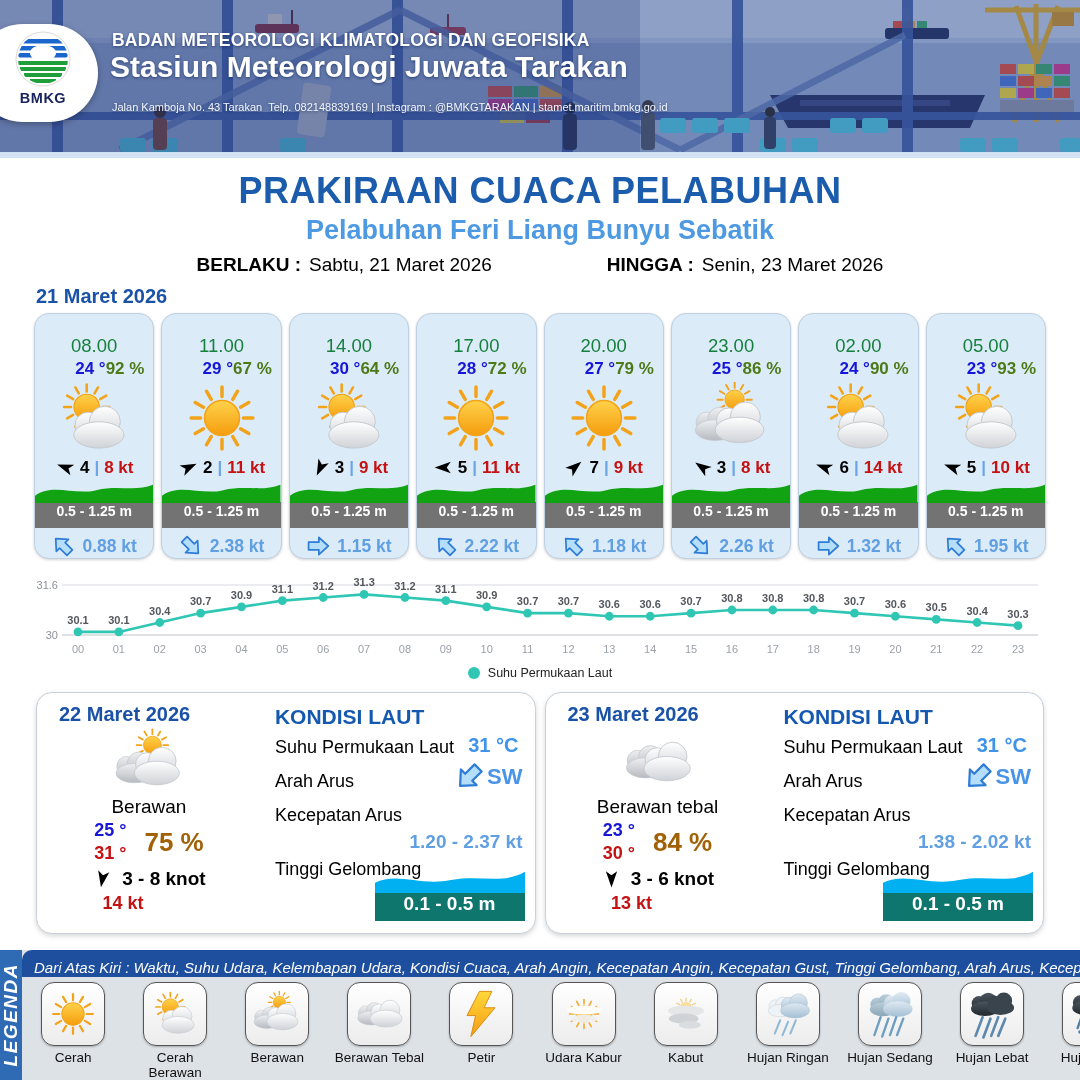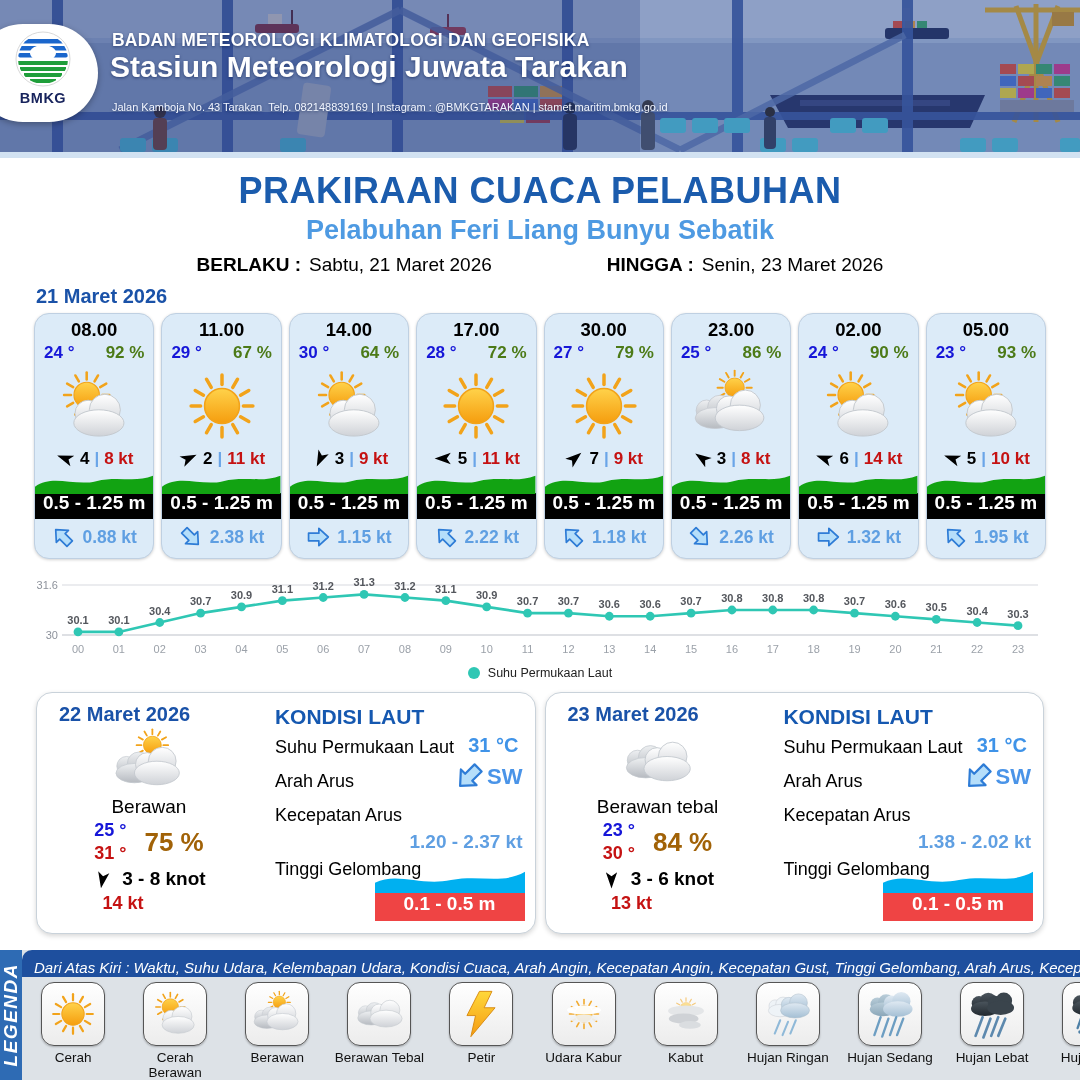--- a/index.html
+++ b/index.html
@@ -24,33 +24,33 @@
   .title{margin-top:12px;text-align:center;font-size:36px;font-weight:bold;color:#1b5cad;
         letter-spacing:.5px;text-shadow:1.5px 1.5px 0 #fff,-1.5px -1.5px 0 #fff,1.5px -1.5px 0 #fff,-1.5px 1.5px 0 #fff;}
   .subtitle{text-align:center;font-size:27px;font-weight:bold;color:#4e9ae2;margin-top:3px;}
   .validity{display:flex;justify-content:center;gap:115px;margin-top:8px;font-size:19px;color:#000;}
   .validity .lbl{font-weight:bold;margin-right:8px;}
   .day1-label{margin:9px 0 5px 36px;font-size:20px;font-weight:bold;color:#1a52a8;}
   
   .cards-row{display:grid;grid-template-columns:repeat(8,1fr);gap:7px;margin:0 34px;}
   .fcard{background:#dcebf8;border:1px solid #bfd0e2;border-radius:15px;overflow:hidden;height:244px;
         display:flex;flex-direction:column;box-shadow:0 1px 3px rgba(0,0,0,.18);}
-  .c-time{text-align:center;font-weight:bold;font-size:18.5px;padding-top:5px;color:#000000;}
-  .c-th{display:flex;justify-content:space-between;padding:2px 9px 0 9px;font-weight:bold;font-size:17px;}
+  .c-time{text-align:center;font-weight:normal;font-size:18.5px;padding-top:21px;color:#15803d;}
+  .c-th{display:flex;justify-content:flex-end;padding:2px 9px 0 17px;font-weight:bold;font-size:17px;}
   .c-temp{color:#1616d8;}
   .c-hum{color:#4c7a17;}
   .c-icon{flex:1;display:flex;align-items:center;justify-content:center;}
   .c-icon svg{width:78px;height:78px;}
   .c-wind{display:flex;align-items:center;justify-content:center;gap:4px;font-weight:bold;font-size:17px;padding-bottom:3px;}
   .dart{width:21px;height:21px;}
   .c-wsep{color:#6aa5e8;margin:0 1px;}
   .c-wspd{color:#c51212;}
   .wavetop{display:block;width:100%;height:22px;}
   .wavetop path{fill:#12a312;}
-  .wavebody{background:#000000;color:#fff;font-weight:bold;font-size:19px;text-align:center;
+  .wavebody{background:#737373;color:#fff;font-weight:bold;font-size:14px;text-align:center;
         padding:0 0 7px;margin-top:-1px;line-height:19px;}
   .c-cur{display:flex;align-items:center;justify-content:center;gap:7px;padding:6px 0 9px;}
   .curarrow{width:24px;height:24px;}
   .c-curtxt{color:#5f9fe2;font-weight:bold;font-size:17.5px;}
   
   .chart-wrap{margin:10px 34px 0;}
   #sst-chart{width:100%;height:96px;display:block;font-family:"Liberation Sans",sans-serif;}
   .chart-legend{display:flex;justify-content:center;align-items:center;gap:8px;font-size:12.5px;color:#222;margin-top:1px;}
   .chart-legend .dot{width:12px;height:12px;border-radius:6px;background:#2fc7b4;}
   
@@ -58,37 +58,37 @@
   .dcard{flex:1;background:#fff;border:1.5px solid #c9d2da;border-radius:16px;height:240px;display:flex;
         box-shadow:0 2px 5px rgba(0,0,0,.16);overflow:hidden;}
   .d-left{width:45%;position:relative;padding-top:10px;}
   .d-date{margin-left:22px;font-size:20px;font-weight:bold;color:#1a52a8;}
   .d-left .wicon{display:block;margin:0 auto;width:92px;height:72px;}
   .d-cond{text-align:center;font-size:19px;color:#000;margin-top:-2px;}
   .d-temps{display:flex;justify-content:center;gap:18px;margin-top:2px;}
   .d-tmin{color:#1616d8;font-weight:bold;font-size:18px;}
   .d-tmax{color:#c51212;font-weight:bold;font-size:18px;margin-top:2px;}
   .d-hum{color:#a16207;font-weight:bold;font-size:26px;align-self:center;}
-  .d-wind{display:flex;justify-content:center;align-items:flex-end;gap:9px;font-weight:bold;font-size:19px;color:#000;margin-top:4px;}
+  .d-wind{display:flex;justify-content:center;align-items:flex-start;gap:9px;font-weight:bold;font-size:19px;color:#000;margin-top:4px;}
   .d-gust{color:#c51212;font-weight:bold;font-size:18px;text-align:center;margin-top:3px;transform:translateX(-26px);}
   .d-right{flex:1;position:relative;padding:12px 16px 0 6px;font-size:18px;color:#000;}
   .d-sea-title{font-size:21px;font-weight:bold;color:#1558b0;margin-left:8px;}
   .sea-l1{position:absolute;left:14px;top:44px;}
   .sea-v1{position:absolute;right:16px;top:41px;color:#3f93e8;font-weight:bold;font-size:20px;}
   .sea-l2{position:absolute;left:14px;top:78px;}
   .sea-sw{position:absolute;right:12px;top:68px;display:flex;align-items:center;gap:2px;}
   .sea-sw svg{width:31px;height:31px;}
   .sea-sw span{color:#4a94e8;font-weight:bold;font-size:22px;}
   .sea-l3{position:absolute;left:14px;top:112px;}
   .sea-v3{position:absolute;right:12px;top:138px;color:#5f9fe2;font-weight:bold;font-size:19px;}
   .sea-l4{position:absolute;left:14px;top:166px;}
   .wavebox{position:absolute;right:10px;bottom:12px;width:150px;}
   .wavebox svg{display:block;width:100%;height:24px;}
   .wavebox path{fill:#00b0f0;}
-  .d-waveval{background:#ef4444;color:#fff;text-align:center;font-weight:bold;font-size:19px;
+  .d-waveval{background:#0f766e;color:#fff;text-align:center;font-weight:bold;font-size:19px;
         padding:1px 0 6px;margin-top:-1px;}
   
   .legend-band{position:absolute;left:0;right:0;bottom:0;height:130px;display:flex;}
   .legend-side{width:34px;background:#2e6bb4;color:#fff;display:flex;align-items:center;justify-content:center;}
   .legend-side span{writing-mode:vertical-rl;transform:rotate(180deg);font-style:italic;font-weight:bold;
         font-size:19px;letter-spacing:1.5px;}
   .legend-main{flex:1;background:#dde2e7;display:flex;flex-direction:column;}
   .legend-strip{height:35px;background:#1e4f9e;border-top-left-radius:10px;color:#fff;font-style:italic;
         font-size:15px;line-height:35px;padding-left:12px;white-space:nowrap;overflow:hidden;}
   .legend-items{flex:1;display:flex;justify-content:space-around;align-items:flex-start;padding-top:5px;}
@@ -512,21 +512,21 @@
         </div>
         <div class="c-cur">
           <svg class="curarrow" viewBox="-14 -14 28 28" style="transform: rotate(225deg);">
             <use href="#cur"></use>
           </svg>
           <span class="c-curtxt">2.22 kt</span>
         </div>
       </div>
 
       <div class="fcard">
-        <div class="c-time">30.00</div>
+        <div class="c-time">20.00</div>
         <div class="c-th">
           <span class="c-temp">27 °</span>
           <span class="c-hum">79 %</span>
         </div>
         <div class="c-icon">
           <svg class="wicon" viewBox="0 0 64 64">
             <use href="#icon-cerah"></use>
           </svg>
         </div>
         <div class="c-wind">

